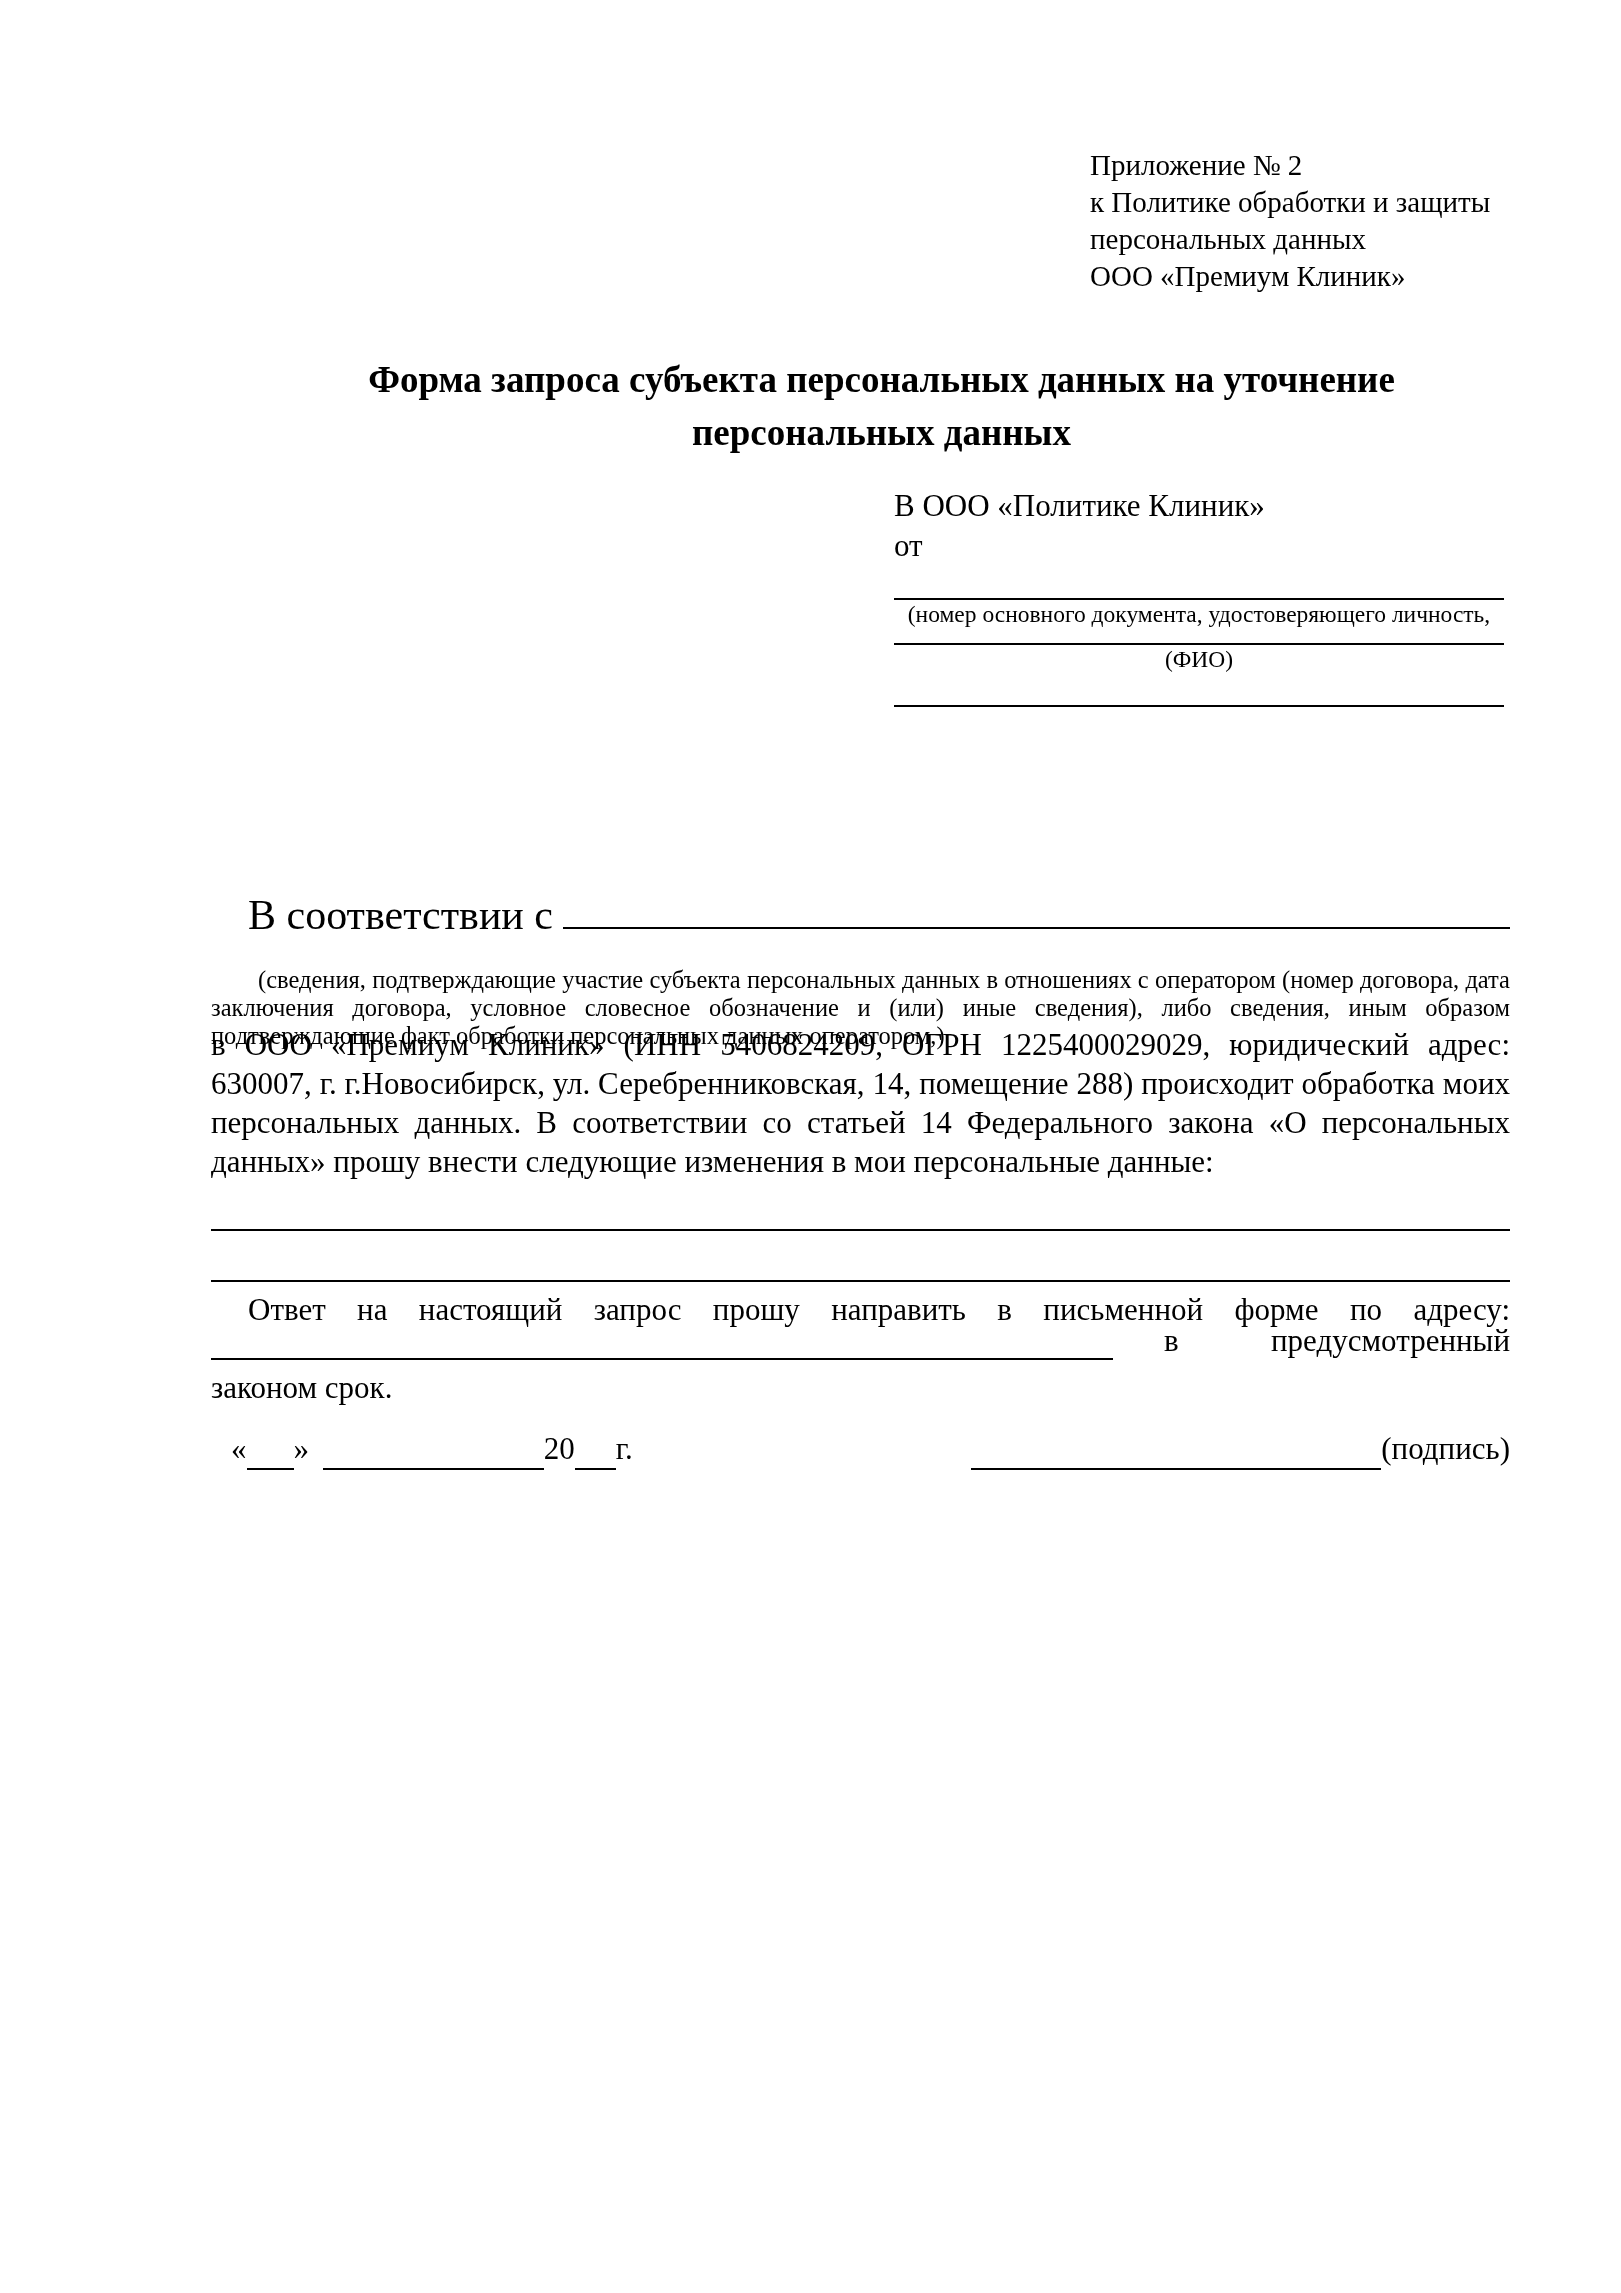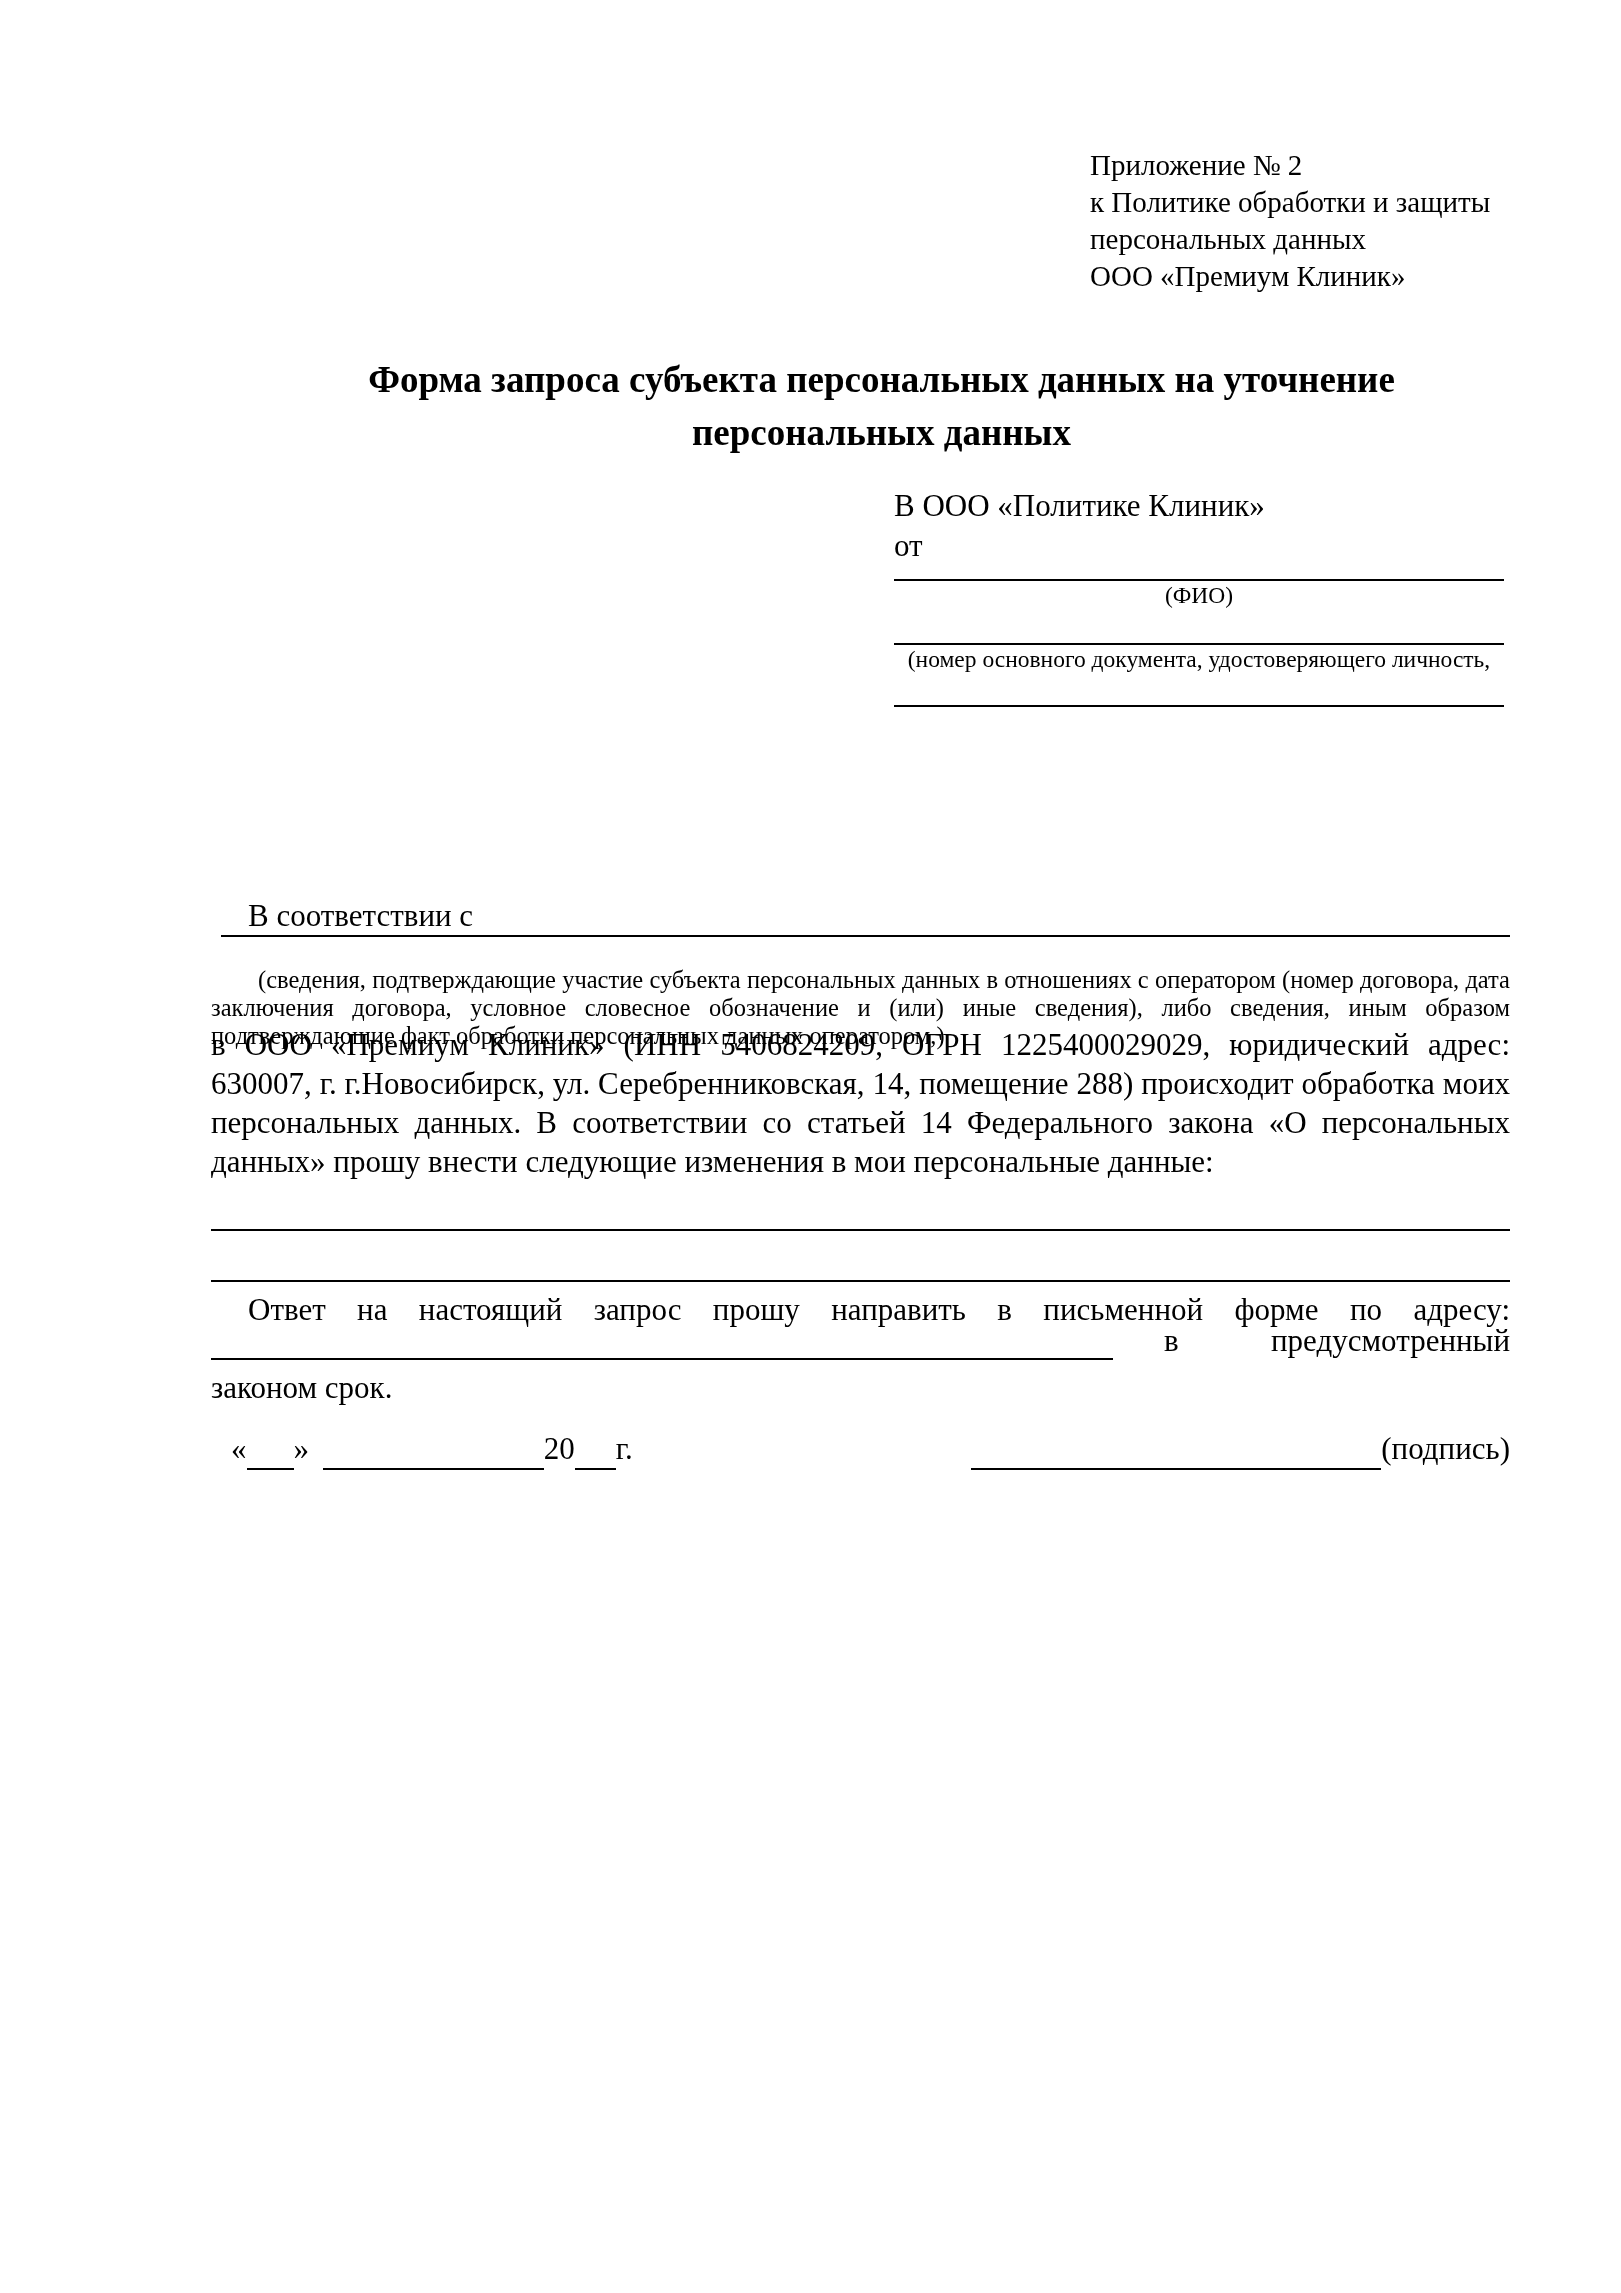--- a/index.html
+++ b/index.html
@@ -27,21 +27,21 @@
   .field .caption { font-size: 23.5px; line-height: 29px; text-align: center; }
   .f1 .uline { height: 13.7px; }
   .f2 .uline { height: 33px; }
   .f3 .uline { height: 39px; }
   .f4 .uline { height: 31px; }
 
   
   .zapros { position: absolute; left: 211px; top: 855px; width: 1299px; text-align: center; font-size: 35px; line-height: 41px; }
 
   
-  .accordance { position: absolute; left: 211px; top: 896px; width: 1299px; font-size: 31px; line-height: 39px; display: flex; flex-direction: column; }
+  .accordance { position: absolute; left: 211px; top: 896px; width: 1299px; font-size: 42px; line-height: 39px; display: flex; }
   .accordance .prefix { padding-left: 37px; white-space: pre; }
   .accordance .fill { flex: 1; border-bottom: 2.9px solid #000; margin: 0 0 5.9px 9.8px; }
 
   
   .note {
     position: absolute; left: 211px; top: 966px; width: 1299px;
     font-size: 24.5px; line-height: 28px; text-align: justify; text-indent: 47px; font-family: Liberation Serif, serif;
   }
 
   
@@ -91,28 +91,28 @@
     <div>персональных данных</div>
     <div>ООО «Премиум Клиник»</div>
   </div>
 
   <h1 class="title">Форма запроса субъекта персональных данных на уточнение персональных данных</h1>
 
   <div class="addressee">
     <div class="addr-to">В ООО «Политике Клиник»</div>
     <div class="addr-from">от</div>
 
+    <div class="field f2">
+      <div class="uline"></div>
+      <div class="caption">(номер основного документа, удостоверяющего личность,</div>
+    </div>
+
     <div class="field f1">
       <div class="uline"></div>
       <div class="caption">(ФИО)</div>
-    </div>
-
-    <div class="field f2">
-      <div class="uline"></div>
-      <div class="caption">(номер основного документа, удостоверяющего личность,</div>
     </div>
 
 
     <div class="field f4">
       <div class="uline"></div>
     </div>
   </div>
 
 
   <div class="accordance">

